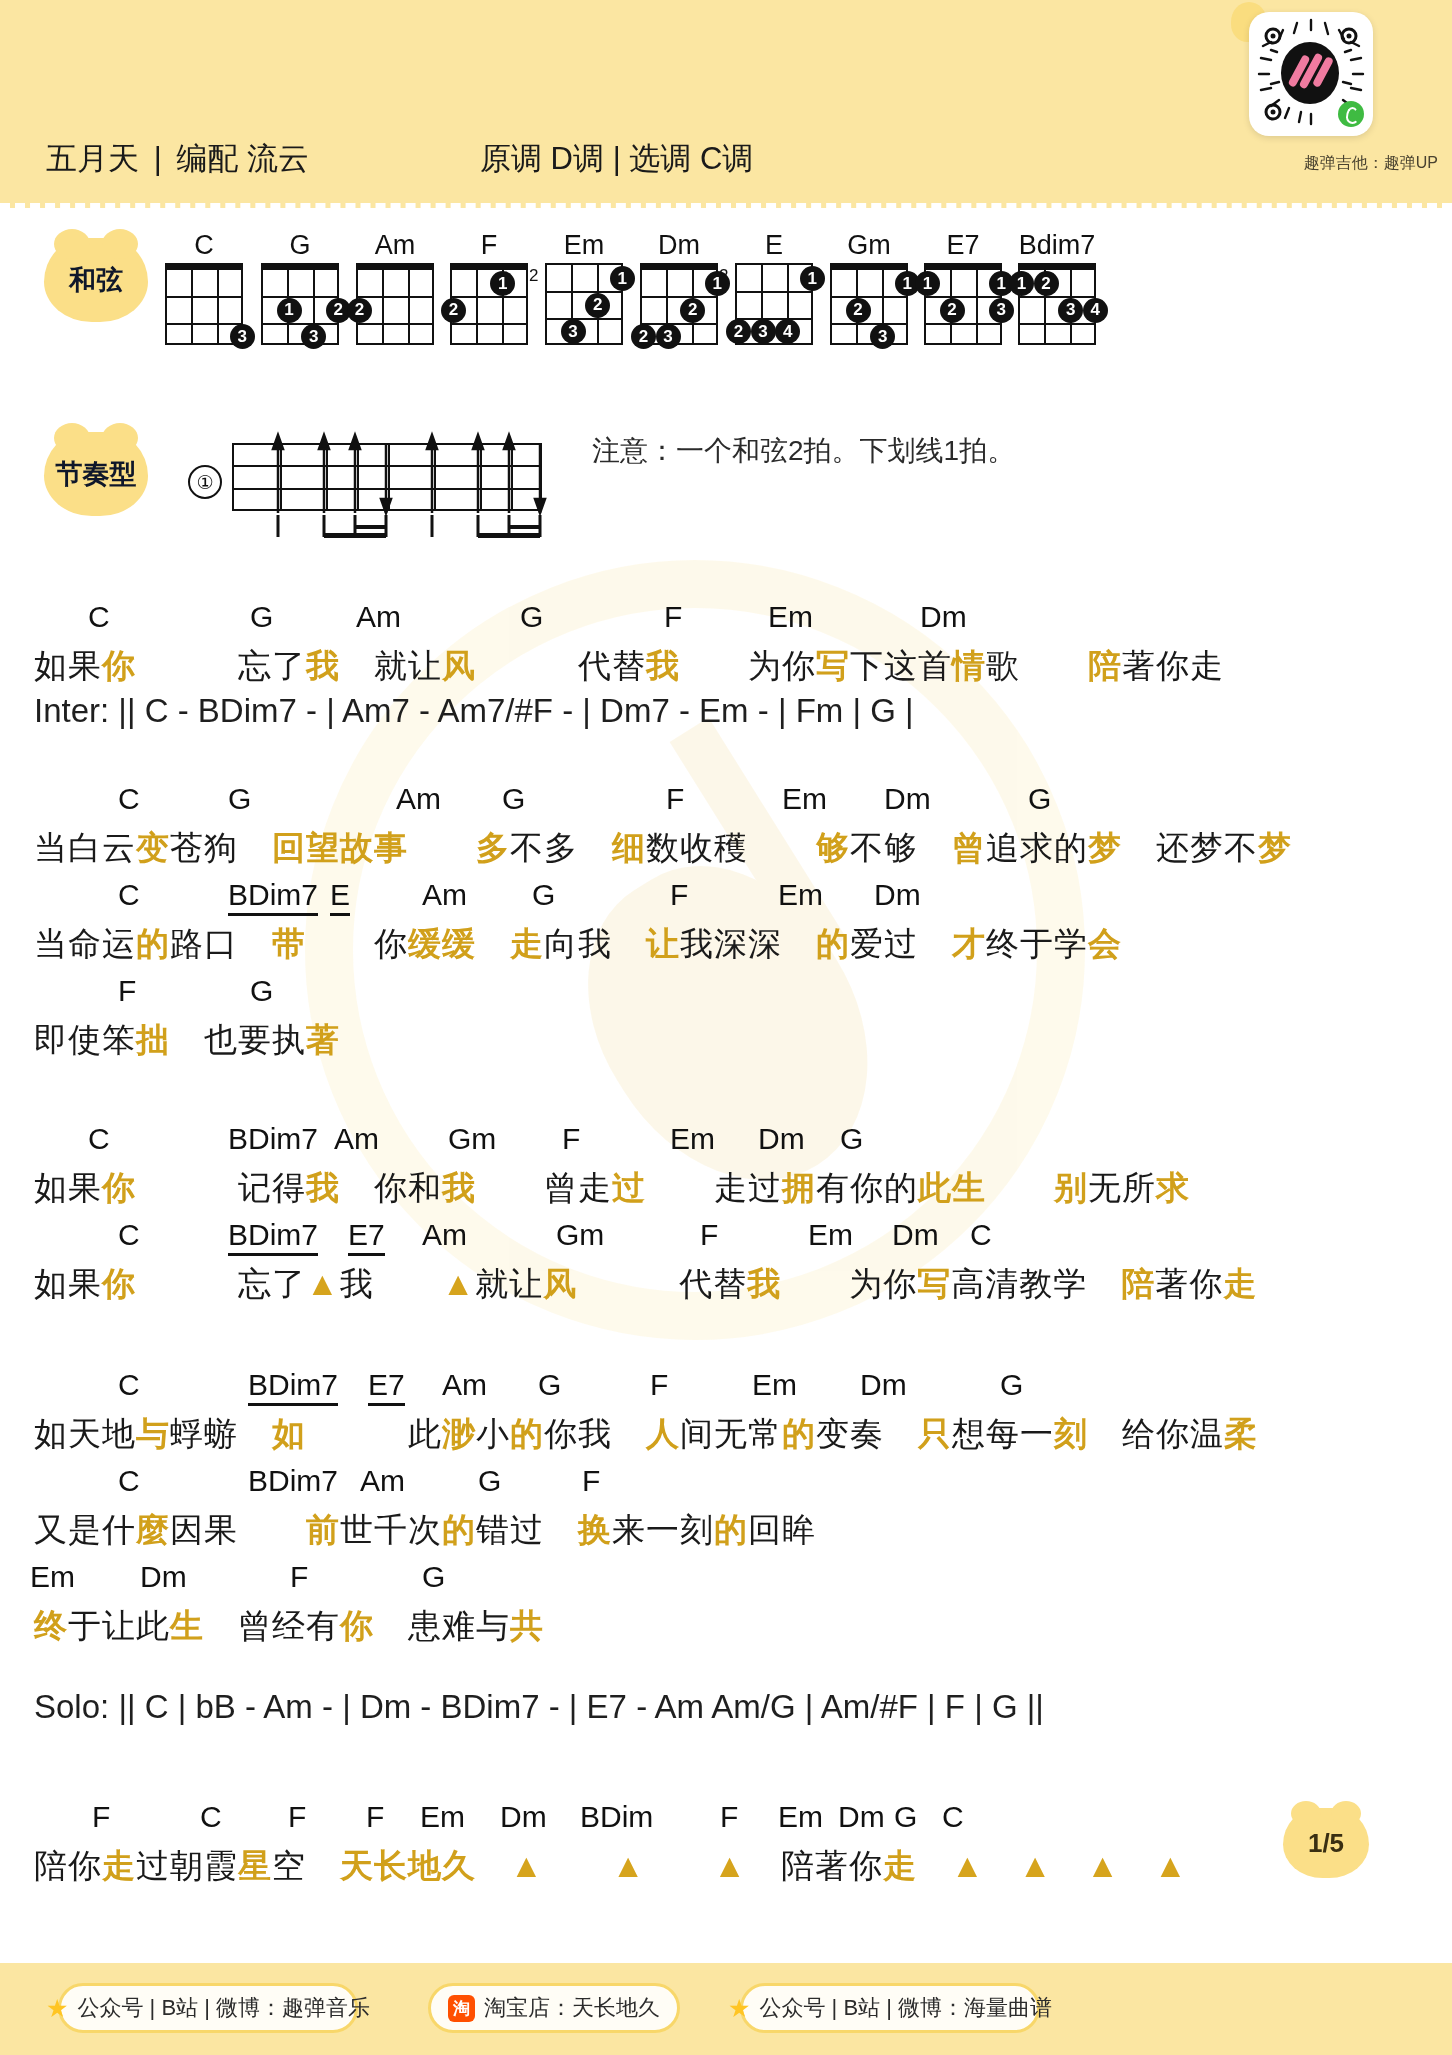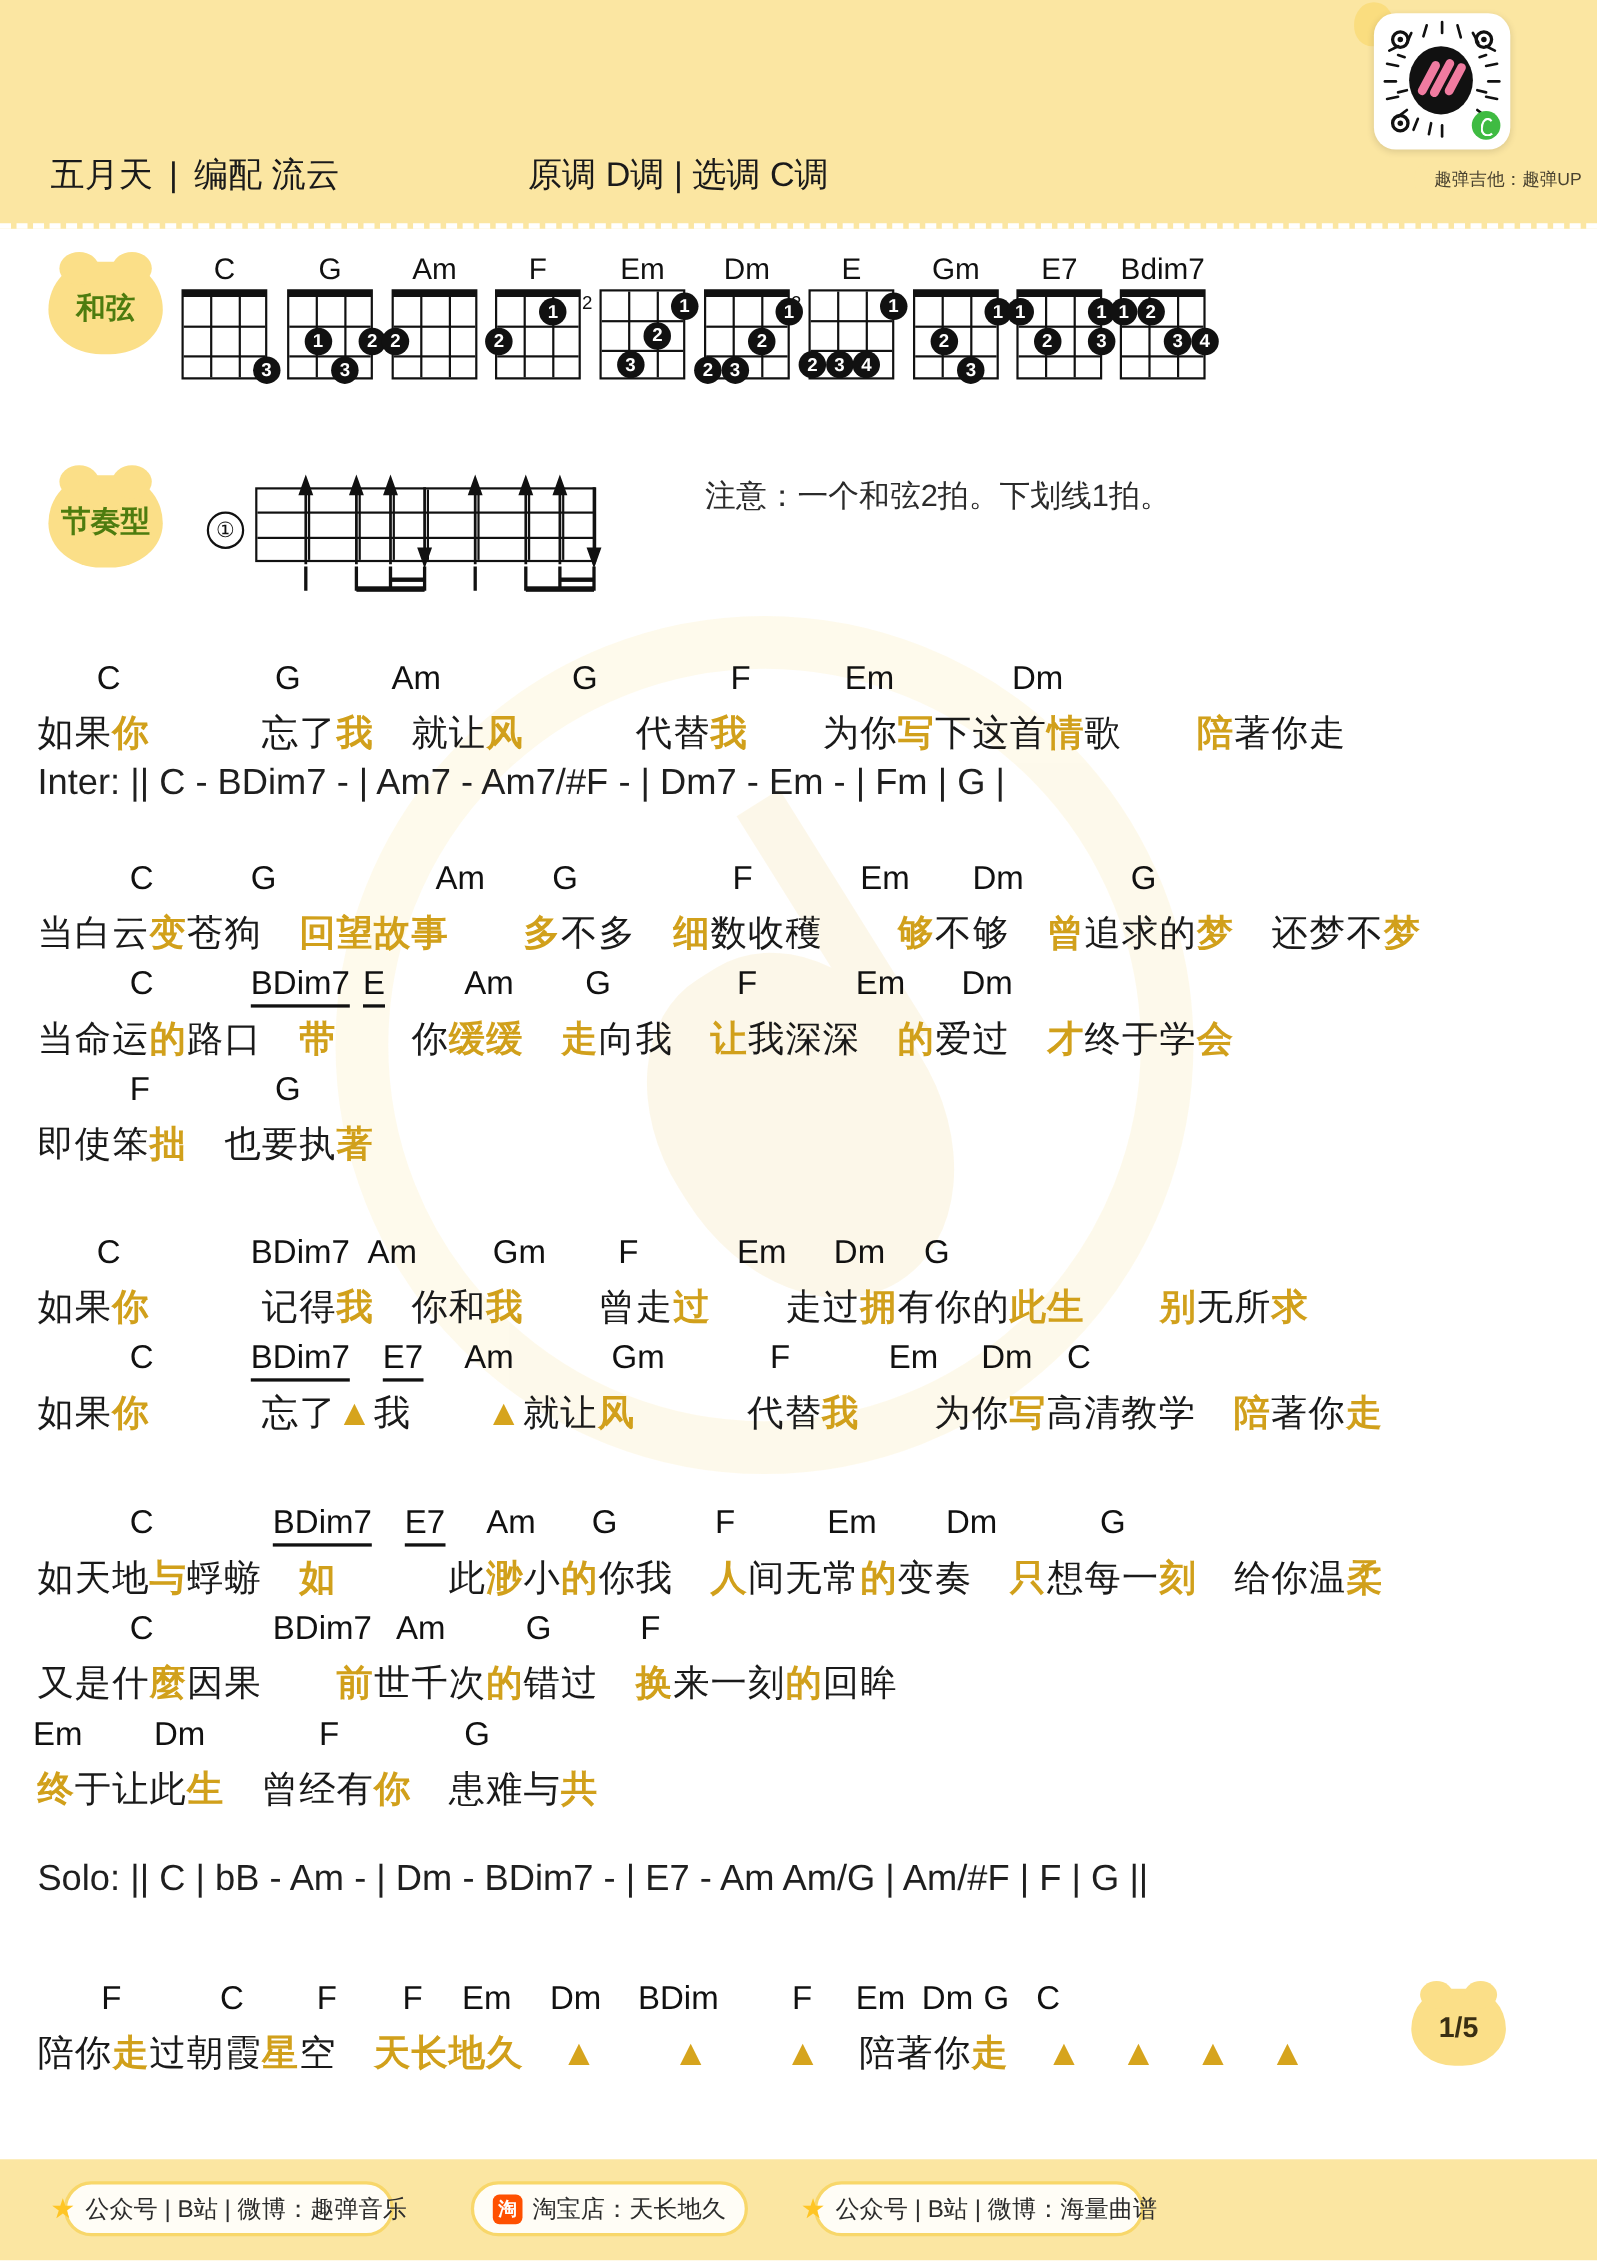--- a/index.html
+++ b/index.html
@@ -83,21 +83,21 @@
     position:absolute;right:0;top:148px;
     background:#fbe6a2;border-radius:14px 0 0 14px;
     padding:5px 14px 5px 18px;font-size:16px;color:#4a4330;white-space:nowrap;
   }
   
   .badge{
     position:absolute;width:104px;height:84px;
     background:#fbdf88;
     border-radius:40% 40% 46% 46% / 52% 52% 48% 48%;
     display:flex;align-items:center;justify-content:center;
-    font-size:27px;font-weight:700;color:#4d7c0f;
+    font-size:27px;font-weight:700;color:#0f172a;
   }
   .badge:before,.badge:after{
     content:"";position:absolute;top:-9px;width:36px;height:30px;
     background:#fbdf88;border-radius:50%;
   }
   .badge:before{left:10px;}
   .badge:after{right:10px;}
   .badge span{position:relative;z-index:2;}
   
   .chord-row{position:absolute;left:0;top:230px;width:1452px;height:130px;}
@@ -133,21 +133,21 @@
     border:2px solid #111;border-radius:50%;
     font-size:19px;color:#111;display:flex;align-items:center;justify-content:center;
   }
   .staff{
     position:absolute;left:232px;top:18px;width:310px;height:68px;
     border:2px solid #111;box-sizing:border-box;
   }
   .staff .sh{position:absolute;left:0;right:0;height:2px;background:#111;}
   .staff .sv{position:absolute;top:0;bottom:0;width:2px;background:#111;}
   .notice{
-    position:absolute;left:641px;top:430px;
+    position:absolute;left:592px;top:430px;
     font-size:28px;line-height:42px;color:#2b2b2b;white-space:nowrap;
   }
   
   .wm{
     position:absolute;left:305px;top:560px;width:830px;height:830px;
     opacity:.22;pointer-events:none;z-index:0;
   }
   .wm .ring{
     position:absolute;left:0;top:0;width:780px;height:780px;
     border-radius:50%;border:48px solid #fae7a8;

